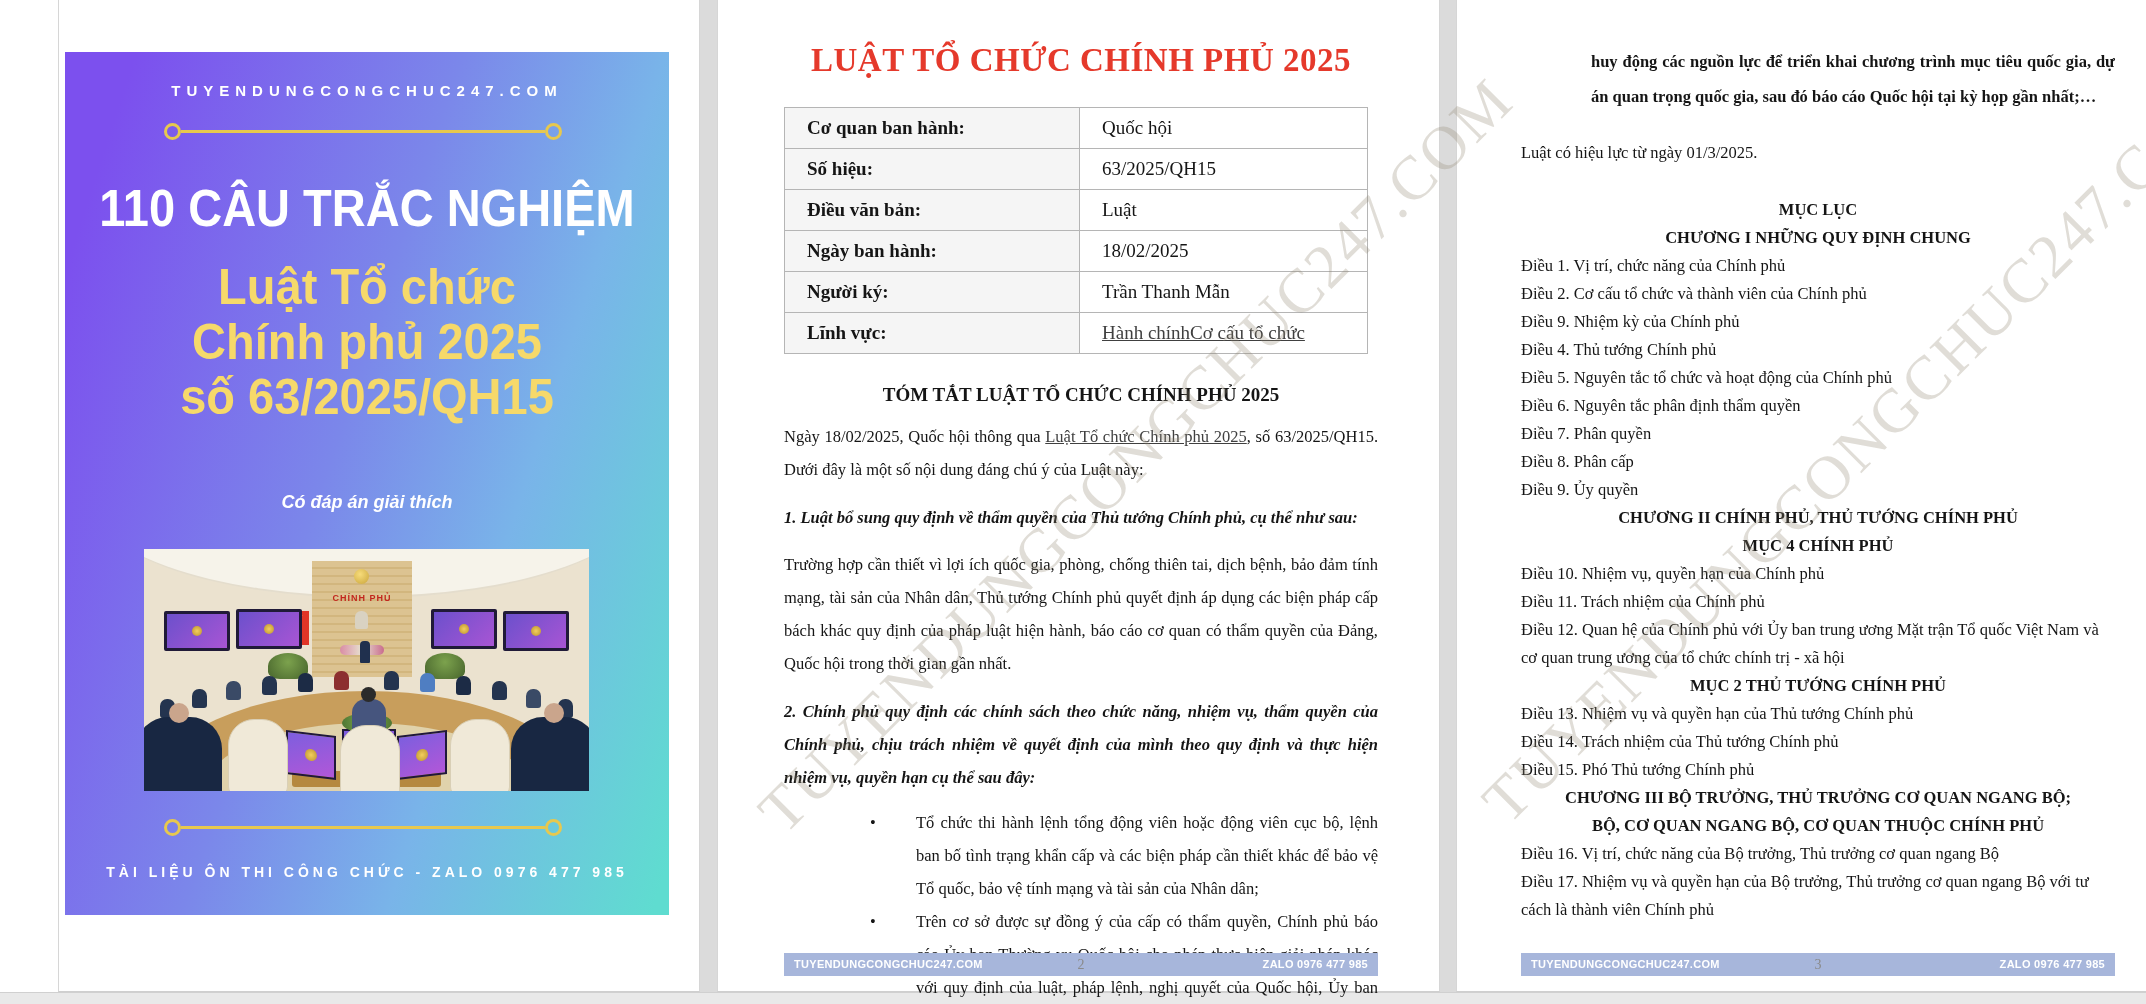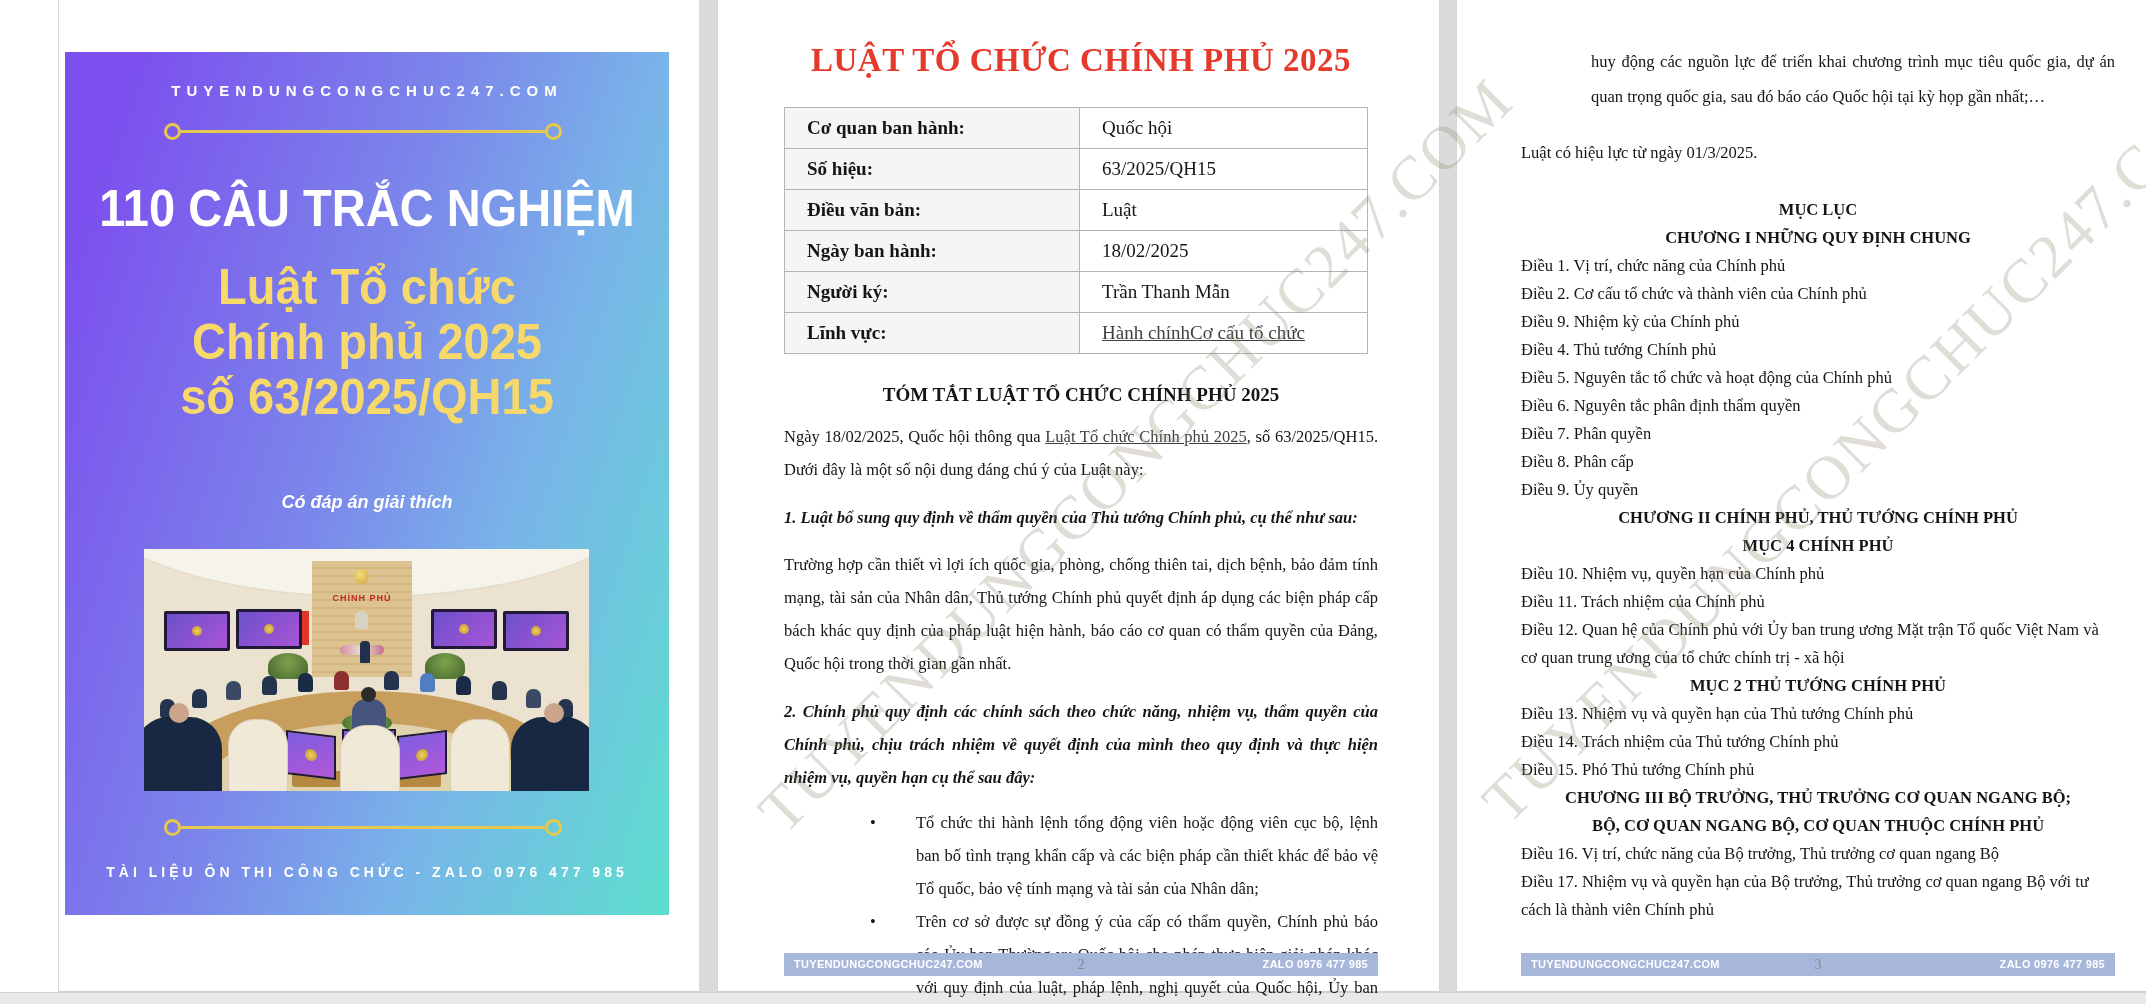--- a/index.html
+++ b/index.html
@@ -84,21 +84,21 @@
   .info{border-collapse:collapse;margin:28px 0 0;width:584px;}
   .info td{border:1px solid #b5b5b5;height:40px;padding:0 10px 0 22px;font-size:19px;vertical-align:middle;}
   .info .lbl{width:262px;font-weight:bold;background:#f5f5f5;}
   .doclink{color:#404040;text-decoration:underline;cursor:pointer;}
   .sum{margin:30px 0 0;text-align:center;font-size:19px;font-weight:bold;}
   .para{margin:14px 0 0;text-align:justify;line-height:33px;font-size:16.5px;}
   .hbi{margin:15px 0 0;font-weight:bold;font-style:italic;text-align:justify;line-height:33px;font-size:16.5px;}
   .bullets{margin:12px 0 0;padding:0 0 0 66px;list-style:none;}
   .bullets li{position:relative;padding-left:66px;text-align:justify;line-height:33px;font-size:16.5px;}
   .bullets li::before{content:"\2022";position:absolute;left:20px;}
-  .cont{margin:44px 0 0 70px;line-height:35px;}
+  .cont{margin:44px 0 0 70px;line-height:35px;font-weight:bold;}
   .eff{margin:24px 0 0;font-size:16.5px;line-height:30px;}
   .toc{margin-top:28px;line-height:28px;font-size:16.5px;}
   .toc-c{text-align:center;font-weight:bold;}
   .wm{position:absolute;left:-80px;top:468px;width:900px;transform:rotate(-45deg);text-align:center;
       font-size:62px;letter-spacing:2px;white-space:nowrap;color:rgba(145,133,112,.28);z-index:6;pointer-events:none;}
   .page3 .wm{left:-95px;top:458px;}
   .fbar{position:absolute;left:66px;bottom:15px;width:594px;height:23px;background:#a7b6db;z-index:7;
         font-family:"Liberation Sans","DejaVu Sans",sans-serif;}
   .page3 .fbar{left:64px;}
   .fl,.fr,.fp{position:absolute;top:0;line-height:23px;}

